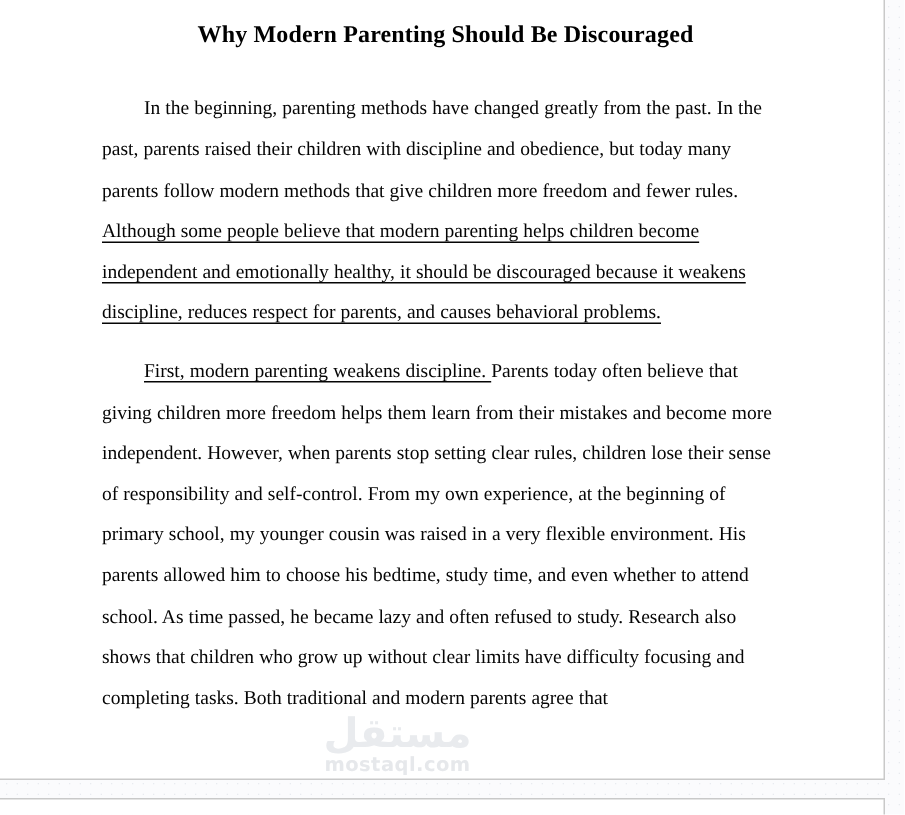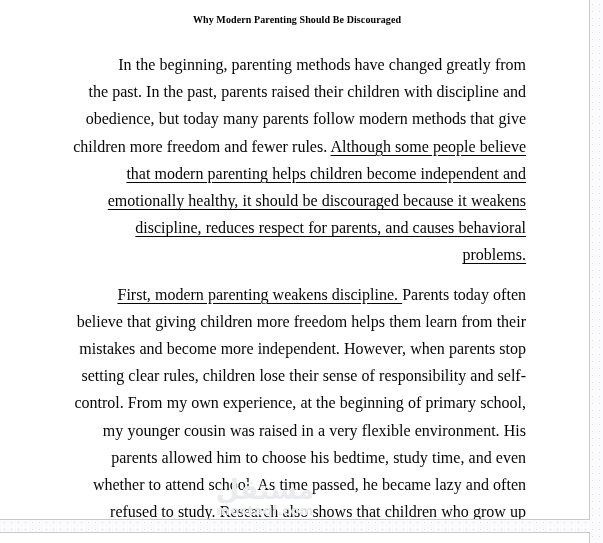--- a/index.html
+++ b/index.html
@@ -55,34 +55,34 @@
 
   
   #content {
     position: absolute;
     left: 127px;   
     top: 110px;    
     width: 458px;  
   }
 
   .doc-title {
-    font-size: 10px;
+    font-size: 16px;
     font-weight: bold;
     text-align: center;
     letter-spacing: 0.1px;
     margin: 0;
     padding-top: 13px;
     line-height: 1.2;
     color: #000;
   }
 
   .para {
-    font-size: 16px;
+    font-size: 13px;
     line-height: 27.2px;
-    text-align: right;
+    text-align: left;
     color: #050505;
     margin: 0;
     text-indent: 28px;
     word-spacing: 0.15px;
   }
 
   .para.p1 { margin-top: 25px; }
   .para.p2 { margin-top: 12px; }
 
   .u {

